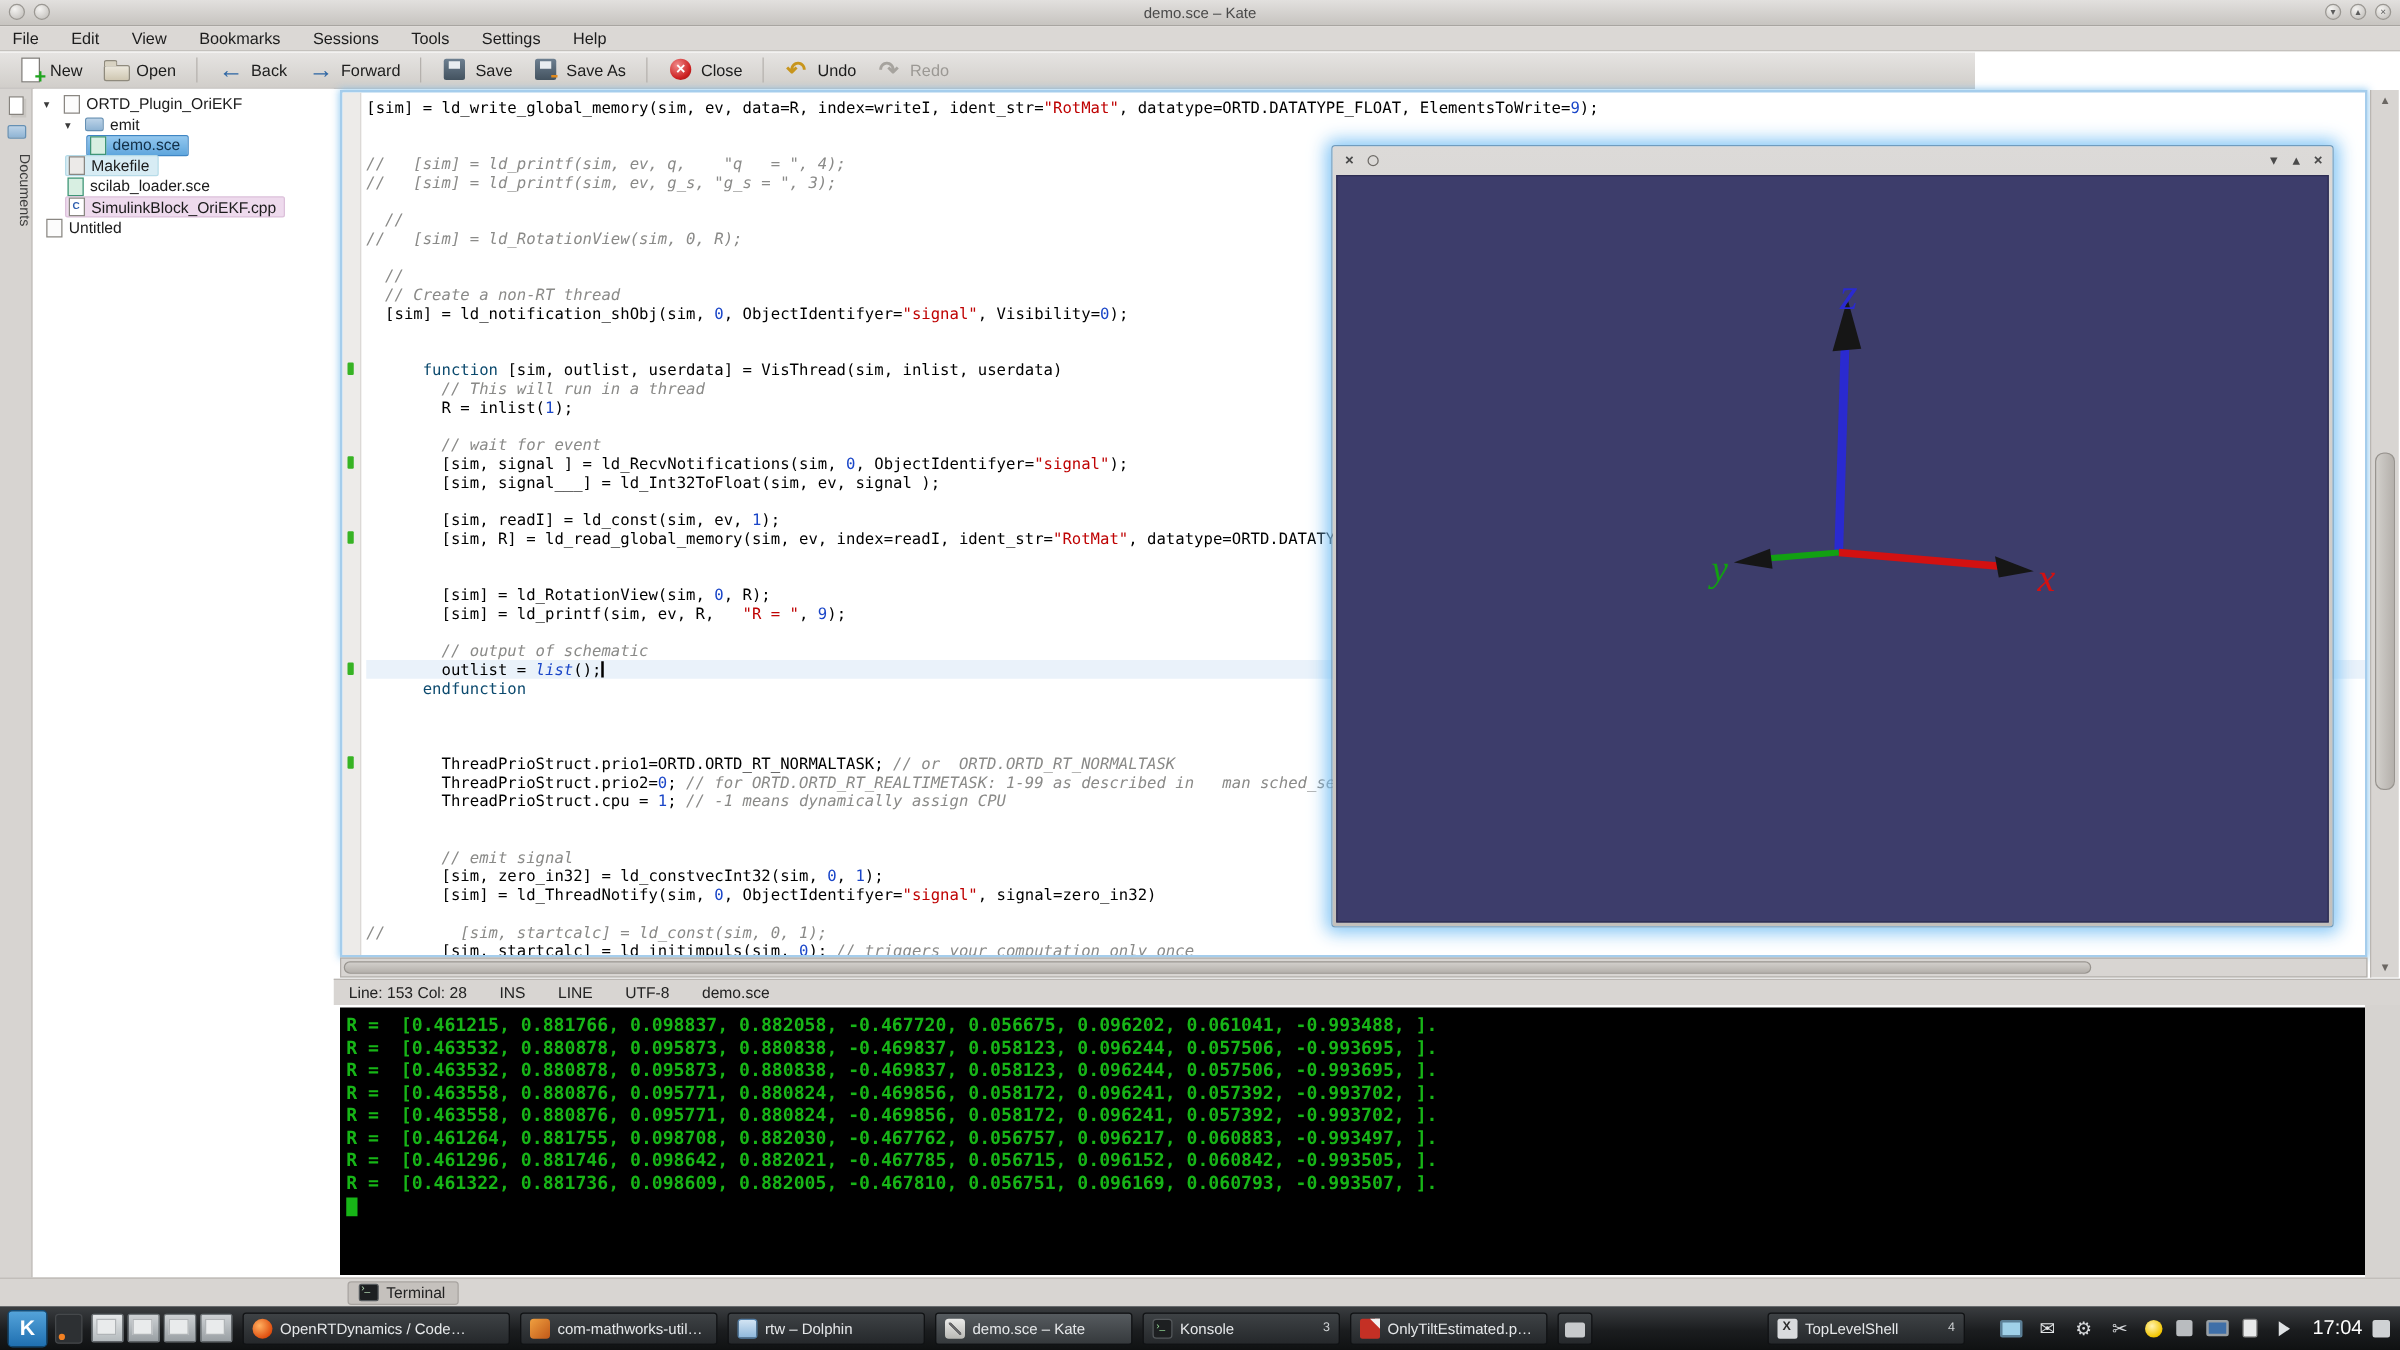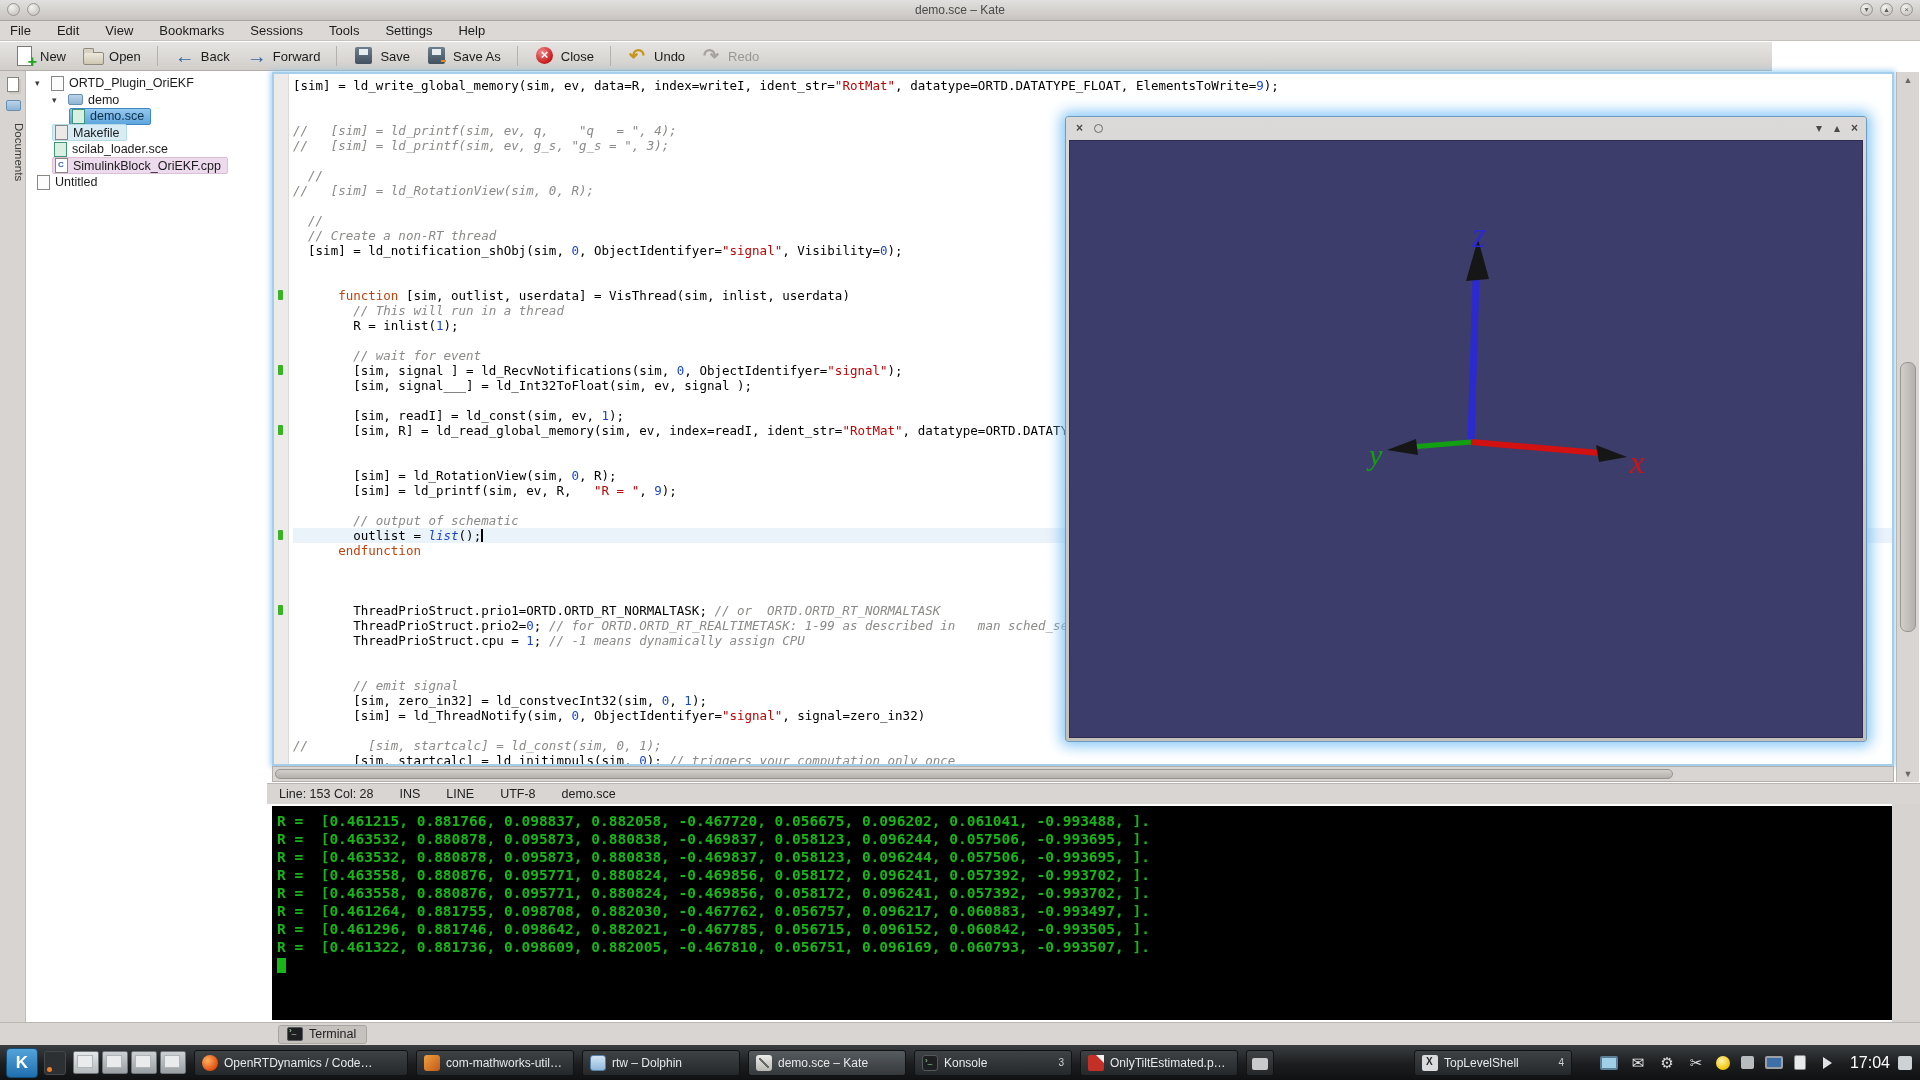--- a/index.html
+++ b/index.html
@@ -14,21 +14,21 @@
         background:radial-gradient(circle at 35% 30%,#f4f3f1,#bcb9b5);display:inline-flex;
         align-items:center;justify-content:center;font-size:8px;color:#5c5c5c;line-height:1;}
   .wbtns-left{position:absolute;left:7px;top:3px;display:flex;gap:7px;}
   .wbtns-right{position:absolute;right:7px;top:3px;display:flex;gap:7px;}
 
   .menubar{position:absolute;left:0;top:21px;width:1920px;height:20px;background:#dbd8d5;
            border-bottom:1px solid #c4c1bd;display:flex;align-items:center;gap:26px;
            padding-left:10px;font-size:13px;color:#1c1c1c;box-sizing:border-box;}
   .menu-item{cursor:default;}
 
-  .toolbar{position:absolute;left:0;top:42px;width:1772px;height:29px;
+  .toolbar{position:absolute;left:0;top:42px;width:1580px;height:29px;
            background:linear-gradient(#e6e4e2,#d1cecA);border-bottom:1px solid #b2aeaa;
            display:flex;align-items:center;gap:2px;padding-left:6px;font-size:13px;color:#1c1c1c;box-sizing:border-box;}
   .tbtn2{display:flex;align-items:center;gap:5px;padding:2px 7px;border-radius:3px;}
   .tbtn2.dis .tblabel{color:#9b9894;}
   .tsep{width:1px;height:20px;background:#b5b1ad;margin:0 7px;display:inline-block;}
   .tbicon{width:22px;height:22px;position:relative;display:inline-block;flex:none;}
 
   .new-document-icon::before{content:"";position:absolute;left:4px;top:1px;width:13px;height:18px;background:#fff;border:1px solid #7d7a76;}
   .new-document-icon::after{content:"+";position:absolute;right:-2px;bottom:-4px;color:#1fa51f;font-weight:bold;font-size:16px;}
   .open-folder-icon::before{content:"";position:absolute;left:1px;top:7px;width:19px;height:11px;background:linear-gradient(#ece8dd,#cfc7b2);border:1px solid #8f8a7d;border-radius:2px;}
@@ -72,21 +72,21 @@
           border:2px solid #a5cdec;box-shadow:0 0 6px 1px rgba(130,195,240,.85);box-sizing:border-box;overflow:hidden;}
   .gutter{position:absolute;left:0;top:0;width:14px;height:100%;background:#edebe9;border-right:1px solid #dcd9d6;}
   .mark{position:absolute;left:4px;width:5px;height:10px;background:#37b324;border-radius:1px;}
   .code{position:absolute;left:19px;top:4px;right:0;font-family:"DejaVu Sans Mono",monospace;
         font-size:12.5px;line-height:15px;white-space:pre;color:#000;}
   .cl{height:15px;}
   .cl.cur{background:#eaf2fa;}
   .code .c{color:#8a8a88;font-style:italic;}
   .code .s{color:#bf0303;}
   .code .n{color:#1a46c8;}
-  .code .k{color:#c2410c;}
+  .code .k{color:#0c4a6e;}
   .code .f{color:#1a46c8;font-style:italic;}
   .caret{display:inline-block;width:2px;height:13px;background:#000;vertical-align:-2px;}
 
   .vscroll{position:absolute;left:1896px;top:72px;width:23px;height:710px;background:#d8d5d2;border-left:1px solid #bab6b2;box-sizing:border-box;}
   .varrow{position:absolute;left:0;width:22px;text-align:center;font-size:9px;color:#6b6763;}
   .vhandle{position:absolute;left:3px;top:290px;width:16px;height:270px;background:linear-gradient(90deg,#d2cfcb,#b4b0ab);border:1px solid #98948f;border-radius:7px;box-sizing:border-box;}
   .hscroll{position:absolute;left:272px;top:766px;width:1622px;height:16px;background:#d8d5d2;border:1px solid #b3afab;box-sizing:border-box;}
   .hhandle{position:absolute;left:2px;top:2px;width:1398px;height:10px;background:linear-gradient(#d2cfcb,#b4b0ab);border:1px solid #98948f;border-radius:5px;box-sizing:border-box;}
 
   .statusbar{position:absolute;left:267px;top:783px;width:1653px;height:21px;background:#d8d5d2;border-top:1px solid #bab6b2;
@@ -250,21 +250,21 @@
         <span class="arrow-icon">▾</span>
         <span class="twrap ">
           <span class="ticn doc-icon"></span>
           <span class="tlbl">ORTD_Plugin_OriEKF</span>
         </span>
       </div>
       <div class="trow" style="padding-left: 25px;">
         <span class="arrow-icon">▾</span>
         <span class="twrap ">
           <span class="ticn folder2-icon"></span>
-          <span class="tlbl">demo</span>
+          <span class="tlbl">emit</span>
         </span>
       </div>
       <div class="trow" style="padding-left: 42px;">
         <span class="twrap sel-blue">
           <span class="ticn scilab-file-icon"></span>
           <span class="tlbl">demo.sce</span>
         </span>
       </div>
       <div class="trow" style="padding-left: 25px;">
         <span class="twrap hl-cyan">

